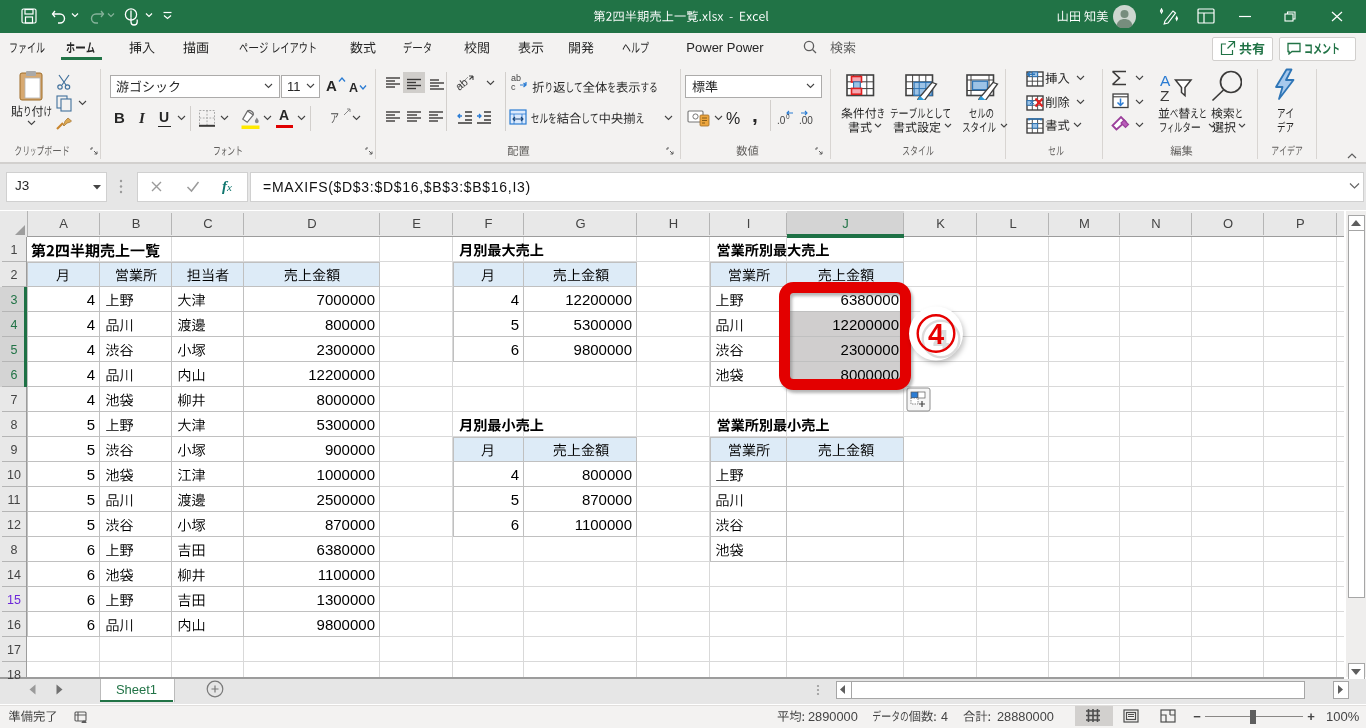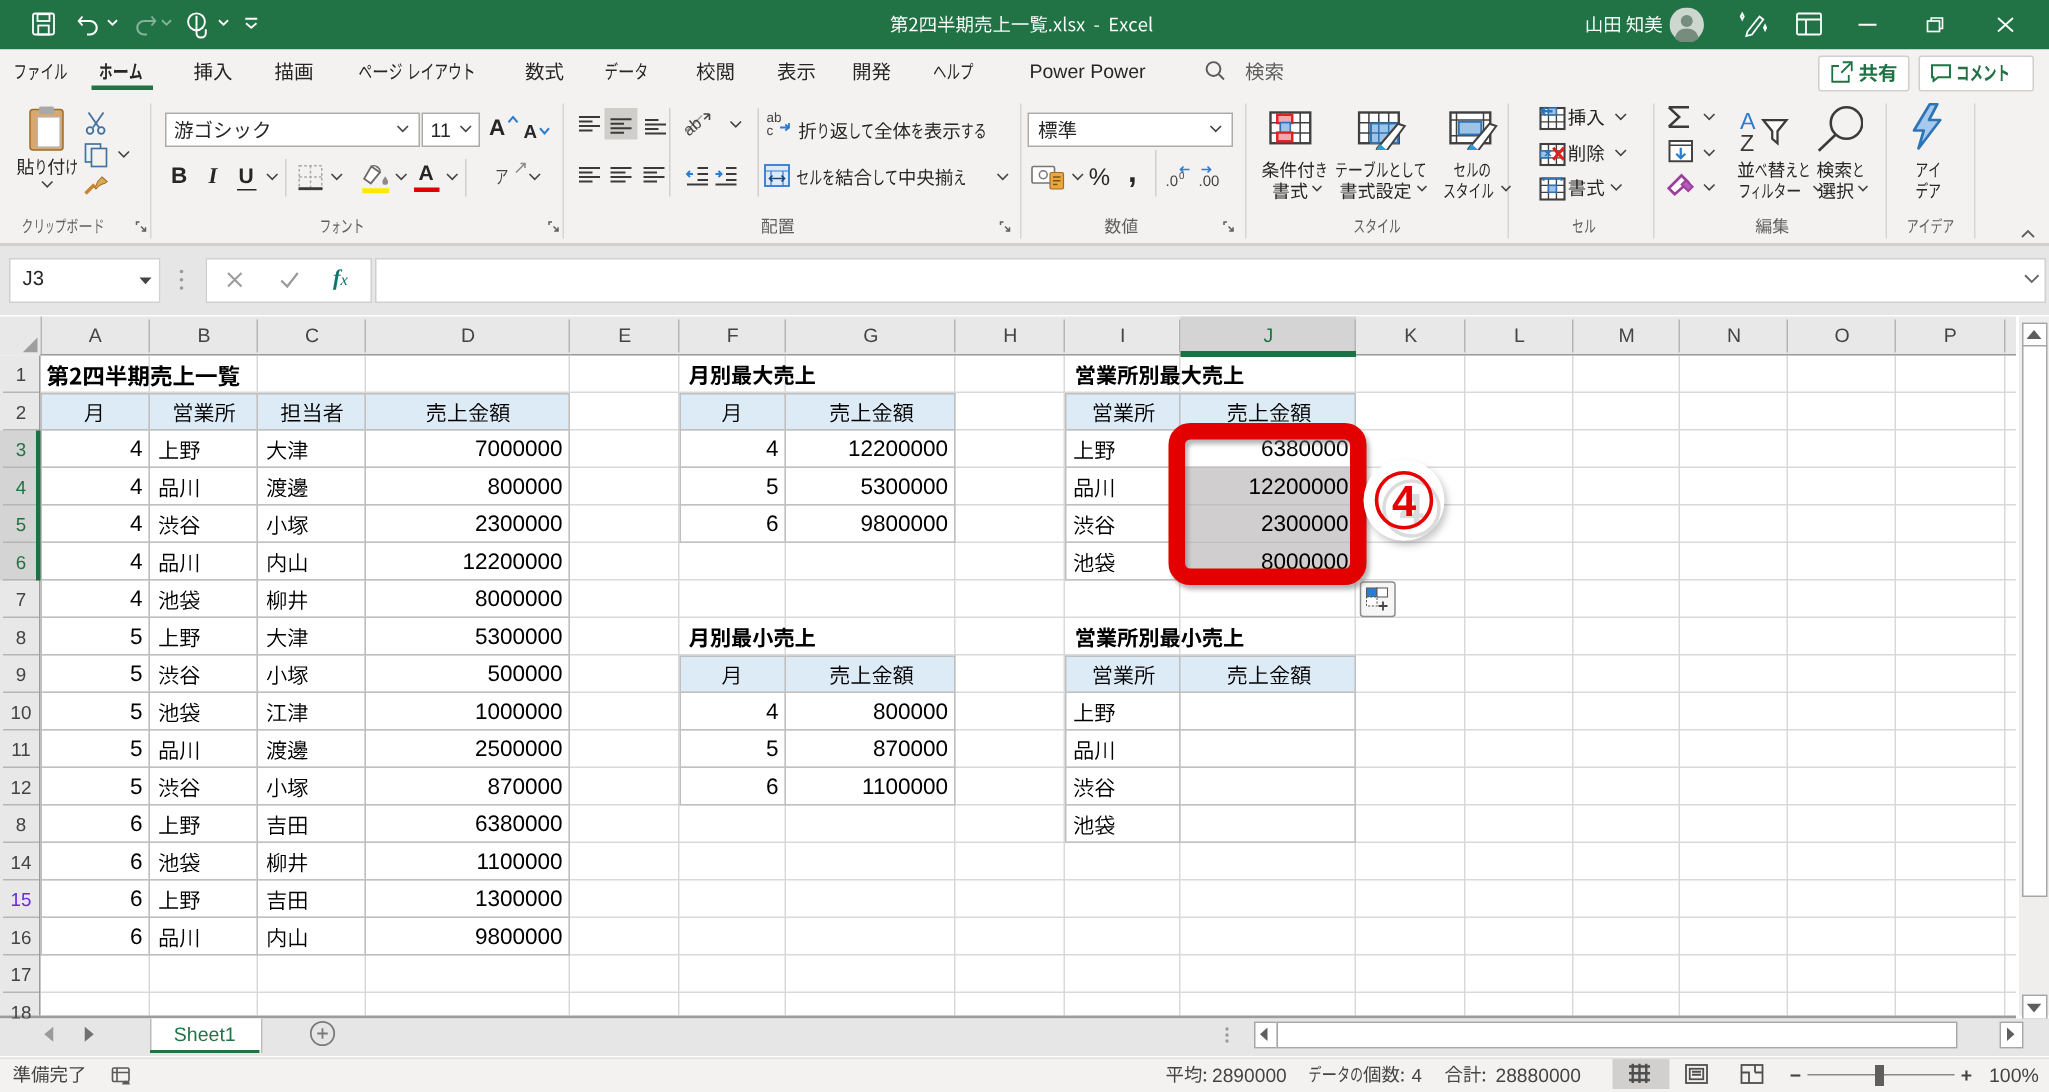--- a/index.html
+++ b/index.html
@@ -571,20 +571,21 @@
     </svg>
 <div class="abs" style="left:137px;top:172px;width:109px;height:28px;background:#fff;border:1px solid #d0d0d0"></div>
 <svg class="abs" style="left:150px;top:180px;" width="13" height="13" viewBox="0 0 13 13">
       <path d="M2 2 11 11 M11 2 2 11" stroke="#9b9b9b" stroke-width="1.4" fill="none"></path>
     </svg>
 <svg class="abs" style="left:186px;top:180px;" width="14" height="13" viewBox="0 0 14 13">
       <path d="M1.5 7 5.5 11 12.5 2" stroke="#9b9b9b" stroke-width="1.5" fill="none"></path>
     </svg>
 <div class="abs" style="left:222px;top:176.0px;height:20px;line-height:20px;font-size:15px;color:#0f766e;font-weight:400;font-family:'Liberation Serif',serif;letter-spacing:0;white-space:nowrap"><i><b>f</b></i><i style="font-size:11px">x</i></div>
 <div class="abs" style="left:250px;top:172px;width:1112px;height:28px;background:#fff;border:1px solid #d0d0d0"></div>
+<div class="abs" style="left:263px;top:177.5px;height:18px;line-height:18px;font-size:14px;color:#111;font-weight:400;font-family:'Liberation Sans',sans-serif;letter-spacing:0.7px;white-space:nowrap">=MAXIFS($D$3:$D$16,$B$3:$B$16,I3)</div>
 <svg class="abs" style="left:1349px;top:182px;" width="11" height="8" viewBox="0 0 11 8">
       <path d="M1 1.5 5.5 6 10 1.5" stroke="#666" fill="none" stroke-width="1.2"></path>
     </svg>
 <div class="abs" style="left:27px;top:237px;width:1317px;height:440px;background:#fff"></div>
 <div class="abs" style="left:27px;top:262px;width:353px;height:25px;background:#ddebf7"></div>
 <div class="abs" style="left:453px;top:262px;width:184px;height:25px;background:#ddebf7"></div>
 <div class="abs" style="left:710px;top:262px;width:194px;height:25px;background:#ddebf7"></div>
 <div class="abs" style="left:453px;top:437px;width:184px;height:25px;background:#ddebf7"></div>
 <div class="abs" style="left:710px;top:437px;width:194px;height:25px;background:#ddebf7"></div>
 <div class="abs" style="left:787px;top:312px;width:117px;height:75px;background:#d0cece"></div>
@@ -856,21 +857,21 @@
       <path d="M6.8 0.6C6.8 1.8 6.8 3.2 6.5 4.8H0.9V5.8H6.4C5.8 8.6 4.3 11.5 0.6 13.1C0.9 13.3 1.2 13.6 1.4 13.9C5 12.2 6.6 9.3 7.3 6.4C8.4 9.8 10.3 12.5 13.1 13.9C13.3 13.6 13.6 13.2 13.9 13C11 11.8 9.1 9.1 8.1 5.8H13.6V4.8H7.6C7.8 3.3 7.8 1.8 7.8 0.6Z M15.9 1.5C16.7 2.1 17.8 2.9 18.3 3.4L18.9 2.6C18.4 2.2 17.3 1.4 16.5 0.8ZM15.1 5.3C15.8 5.9 16.9 6.7 17.4 7.1L18 6.4C17.5 5.9 16.4 5.2 15.6 4.7ZM15.5 12.9 16.3 13.6C17 12.2 17.9 10.4 18.5 8.9L17.7 8.3C17.1 9.9 16.1 11.8 15.5 12.9ZM19.2 8.6V9.4H22.7V10.8H18.5V11.6H22.7V13.9H23.6V11.6H28.2V10.8H23.6V9.4H27.5V8.6H23.6V7.4H27.2V5.2H28.4V4.3H27.2V2.2H23.6V0.6H22.7V2.2H19.5V3H22.7V4.3H18.6V5.2H22.7V6.6H19.4V7.4H22.7V8.6ZM23.6 3H26.2V4.3H23.6ZM23.6 6.6V5.2H26.2V6.6Z" fill="#000"></path>
     </svg>
 <div class="abs" style="right:991px;top:415.2px;height:20px;line-height:20px;font-size:15px;color:#000;font-weight:400;font-family:'Liberation Sans',sans-serif;letter-spacing:0;white-space:nowrap">5300000</div>
 <div class="abs" style="right:1271px;top:440.2px;height:20px;line-height:20px;font-size:15px;color:#000;font-weight:400;font-family:'Liberation Sans',sans-serif;letter-spacing:0;white-space:nowrap">5</div>
 <svg class="abs" style="left:104.5px;top:442.9px;" width="29" height="15" viewBox="0 0 29.0 15.4">
       <path d="M9.6 11.2C10.9 12 12.5 13.1 13.2 13.9L13.9 13.2C13.1 12.4 11.5 11.3 10.3 10.5ZM5.1 7.5C6 8.2 6.9 9.2 7.4 9.9L8.1 9.3C7.7 8.6 6.7 7.6 5.8 7ZM12.4 6.8C11.7 7.6 10.6 8.7 9.8 9.4L10.5 9.9C11.4 9.2 12.4 8.3 13.2 7.4ZM4.1 13 4.7 13.8C5.8 13.2 7.1 12.3 8.4 11.5L8.1 10.6C6.6 11.5 5.1 12.4 4.1 13ZM1.3 1.4C2.3 1.9 3.4 2.6 3.9 3.1L4.5 2.3C3.9 1.8 2.8 1.1 1.9 0.7ZM0.6 5.4C1.5 5.8 2.7 6.4 3.2 6.9L3.8 6.1C3.2 5.6 2 5 1.1 4.6ZM1 13.1 1.8 13.7C2.6 12.3 3.6 10.5 4.3 8.9L3.6 8.3C2.8 10 1.7 11.9 1 13.1ZM6 1.8V5.6H4.2V6.5H13.9V5.6H9.9V3.6H13.4V2.7H9.9V0.6H8.9V5.6H6.9V1.8Z M23.1 1.4C24.6 2.5 26.3 3.9 27 4.9L27.9 4.3C27 3.3 25.3 1.9 23.9 0.9ZM19.3 0.9C18.4 2.2 17 3.5 15.6 4.4C15.8 4.5 16.2 4.9 16.4 5.1C17.8 4.1 19.3 2.7 20.3 1.3ZM18.7 13.3H24.9V13.9H25.9V8.4C26.5 8.8 27.2 9.3 27.8 9.6C28 9.3 28.2 9 28.5 8.8C26.2 7.7 23.6 5.6 22.1 3.3H21.2C20 5.3 17.6 7.6 15.1 8.9C15.3 9.1 15.6 9.5 15.7 9.7C16.4 9.3 17.1 8.8 17.7 8.4V13.9H18.7ZM18.7 12.4V9H24.9V12.4ZM21.7 4.3C22.6 5.6 24 7 25.5 8.1H18.1C19.6 6.9 20.9 5.5 21.7 4.3Z" fill="#000"></path>
     </svg>
 <svg class="abs" style="left:176.5px;top:442.9px;" width="29" height="15" viewBox="0 0 29.0 15.4">
       <path d="M6.8 0.8V12.5C6.8 12.8 6.7 12.9 6.4 12.9C6.1 12.9 5.1 12.9 4 12.9C4.1 13.2 4.3 13.6 4.4 13.9C5.7 13.9 6.6 13.9 7.1 13.7C7.6 13.6 7.8 13.3 7.8 12.5V0.8ZM10.3 4.5C11.6 6.6 12.7 9.3 13.1 11L14.1 10.6C13.7 8.8 12.5 6.2 11.2 4.1ZM3 4.2C2.6 6.2 1.8 8.7 0.5 10.2C0.8 10.4 1.2 10.6 1.4 10.8C2.7 9.1 3.6 6.5 4.1 4.4Z M27.7 5.3C27.2 5.8 26.5 6.5 25.8 7.1C25.5 6.3 25.3 5.4 25.1 4.6H27.1V3.7H20.3V2.1H27.1V3.8H28.1V1.3H19.4V3.8H20.3V4.6H23C21.9 5.5 20.4 6.3 19 6.8C19.2 7 19.5 7.3 19.6 7.5C20.3 7.1 21.1 6.7 21.9 6.3C22.2 6.6 22.4 6.8 22.7 7.1C21.9 7.9 20.4 8.8 19.3 9.2L19.2 8.6L17.8 9.3V5H19.3V4.1H17.8V0.8H16.8V4.1H15.2V5H16.8V9.7L14.9 10.6L15.2 11.5C16.4 10.9 18 10.2 19.4 9.4L19.4 9.3C19.5 9.5 19.7 9.7 19.9 9.9C20.9 9.4 22.2 8.5 23.1 7.7C23.3 8.1 23.5 8.4 23.6 8.7C22.4 10.1 20.2 11.7 18.3 12.4C18.6 12.6 18.8 12.9 18.9 13.2C20.6 12.4 22.6 10.9 23.9 9.6C24.3 11 24 12.3 23.5 12.7C23.2 13 22.9 13 22.6 13C22.3 13 21.8 13 21.3 12.9C21.5 13.2 21.5 13.6 21.6 13.8C22 13.9 22.4 13.9 22.8 13.9C23.3 13.9 23.8 13.8 24.2 13.4C25.5 12.3 25.4 8.3 22.5 5.8C23.1 5.4 23.7 5 24.2 4.6H24.3C24.9 7.8 26.1 10.9 27.9 12.4C28 12.1 28.4 11.7 28.6 11.6C27.6 10.8 26.7 9.4 26.1 7.8C26.8 7.3 27.7 6.6 28.4 6Z" fill="#000"></path>
     </svg>
-<div class="abs" style="right:991px;top:440.2px;height:20px;line-height:20px;font-size:15px;color:#000;font-weight:400;font-family:'Liberation Sans',sans-serif;letter-spacing:0;white-space:nowrap">500000</div>
+<div class="abs" style="right:991px;top:440.2px;height:20px;line-height:20px;font-size:15px;color:#000;font-weight:400;font-family:'Liberation Sans',sans-serif;letter-spacing:0;white-space:nowrap">900000</div>
 <div class="abs" style="right:1271px;top:465.2px;height:20px;line-height:20px;font-size:15px;color:#000;font-weight:400;font-family:'Liberation Sans',sans-serif;letter-spacing:0;white-space:nowrap">5</div>
 <svg class="abs" style="left:104.5px;top:467.9px;" width="29" height="15" viewBox="0 0 29.0 15.4">
       <path d="M1.4 1.5C2.3 1.9 3.5 2.6 4.1 3.1L4.6 2.3C4 1.8 2.8 1.2 1.9 0.8ZM0.6 5.5C1.5 5.9 2.6 6.5 3.2 7L3.7 6.2C3.2 5.7 2 5.1 1.1 4.7ZM1.1 13 1.9 13.7C2.7 12.3 3.7 10.5 4.5 9L3.7 8.4C2.9 10 1.8 11.9 1.1 13ZM5.8 2V5.9L4 6.6L4.4 7.5L5.8 7V11.8C5.8 13.4 6.3 13.7 7.9 13.7C8.3 13.7 11.5 13.7 11.9 13.7C13.4 13.7 13.8 13.1 13.9 11.1C13.7 11 13.3 10.9 13 10.7C12.9 12.4 12.8 12.8 11.9 12.8C11.2 12.8 8.5 12.8 8 12.8C6.9 12.8 6.7 12.6 6.7 11.8V6.6L9 5.7V10.7H9.9V5.3L12.3 4.4C12.3 6.8 12.3 8.4 12.2 8.8C12.1 9.2 11.9 9.3 11.7 9.3C11.5 9.3 10.9 9.3 10.5 9.2C10.6 9.5 10.7 9.9 10.8 10.1C11.2 10.2 11.8 10.1 12.2 10.1C12.7 10 13 9.7 13.1 9.1C13.2 8.5 13.3 6.3 13.3 3.6L13.3 3.4L12.6 3.2L12.4 3.3L12.4 3.4L9.9 4.3V0.6H9V4.7L6.7 5.6V2Z M24.3 1.2C25.2 1.5 26.3 2 26.8 2.3L27.3 1.7C26.7 1.3 25.6 0.9 24.8 0.7ZM15.3 8V8.9H20.5C19.1 9.8 17 10.7 15.1 11.1C15.3 11.3 15.5 11.6 15.7 11.8C16.6 11.6 17.6 11.3 18.5 10.8V12.8L16.9 13L17.1 13.9C18.7 13.6 21.2 13.3 23.5 12.9L23.5 12.1L19.5 12.7V10.4C20.3 9.9 21.1 9.4 21.8 8.9C22.8 11.5 24.9 13.2 27.8 13.9C27.9 13.6 28.2 13.3 28.4 13.1C26.9 12.7 25.6 12.2 24.6 11.3C25.5 10.9 26.6 10.3 27.4 9.7L26.7 9.1C26 9.6 24.9 10.3 24.1 10.8C23.5 10.2 23.1 9.6 22.7 8.9H28.2V8H22.2V6.5H21.2V8ZM21.9 0.6C21.9 1.5 22 2.3 22.2 3L19.1 3.3L19.2 4.1L22.5 3.8C23.3 6.1 24.9 7.5 26.8 7.5C27.8 7.5 28.1 7.1 28.3 5.6C28 5.5 27.7 5.3 27.5 5.1C27.4 6.2 27.3 6.6 26.9 6.6C25.5 6.6 24.2 5.5 23.5 3.7L28.1 3.3L28 2.5L23.2 2.9C23 2.2 22.9 1.4 22.8 0.6ZM18.7 0.6C17.9 2.2 16.4 3.7 14.9 4.6C15.1 4.8 15.4 5.1 15.6 5.3C16.2 4.9 16.8 4.4 17.4 3.8V7.4H18.3V2.8C18.8 2.2 19.3 1.6 19.6 0.9Z" fill="#000"></path>
     </svg>
 <svg class="abs" style="left:176.5px;top:467.9px;" width="29" height="15" viewBox="0 0 29.0 15.4">
       <path d="M1.4 1.5C2.3 2 3.4 2.7 4 3.2L4.6 2.5C4 2 2.8 1.3 2 0.8ZM0.6 5.5C1.5 5.9 2.7 6.6 3.3 7L3.8 6.2C3.2 5.8 2 5.1 1.2 4.7ZM1.1 13 1.9 13.7C2.8 12.4 3.8 10.5 4.6 9L3.9 8.4C3 10 1.9 11.9 1.1 13ZM4.8 12V12.9H13.9V12H9.7V3H13.1V2H5.4V3H8.6V12Z M15.9 1.5C16.7 2.1 17.8 2.9 18.3 3.4L18.9 2.6C18.4 2.2 17.3 1.4 16.5 0.8ZM15.1 5.3C15.8 5.9 16.9 6.7 17.4 7.1L18 6.4C17.5 5.9 16.4 5.2 15.6 4.7ZM15.5 12.9 16.3 13.6C17 12.2 17.9 10.4 18.5 8.9L17.7 8.3C17.1 9.9 16.1 11.8 15.5 12.9ZM19.2 8.6V9.4H22.7V10.8H18.5V11.6H22.7V13.9H23.6V11.6H28.2V10.8H23.6V9.4H27.5V8.6H23.6V7.4H27.2V5.2H28.4V4.3H27.2V2.2H23.6V0.6H22.7V2.2H19.5V3H22.7V4.3H18.6V5.2H22.7V6.6H19.4V7.4H22.7V8.6ZM23.6 3H26.2V4.3H23.6ZM23.6 6.6V5.2H26.2V6.6Z" fill="#000"></path>
     </svg>
 <div class="abs" style="right:991px;top:465.2px;height:20px;line-height:20px;font-size:15px;color:#000;font-weight:400;font-family:'Liberation Sans',sans-serif;letter-spacing:0;white-space:nowrap">1000000</div>
 <div class="abs" style="right:1271px;top:490.2px;height:20px;line-height:20px;font-size:15px;color:#000;font-weight:400;font-family:'Liberation Sans',sans-serif;letter-spacing:0;white-space:nowrap">5</div>
 <svg class="abs" style="left:104.5px;top:492.9px;" width="29" height="15" viewBox="0 0 29.0 15.4">

